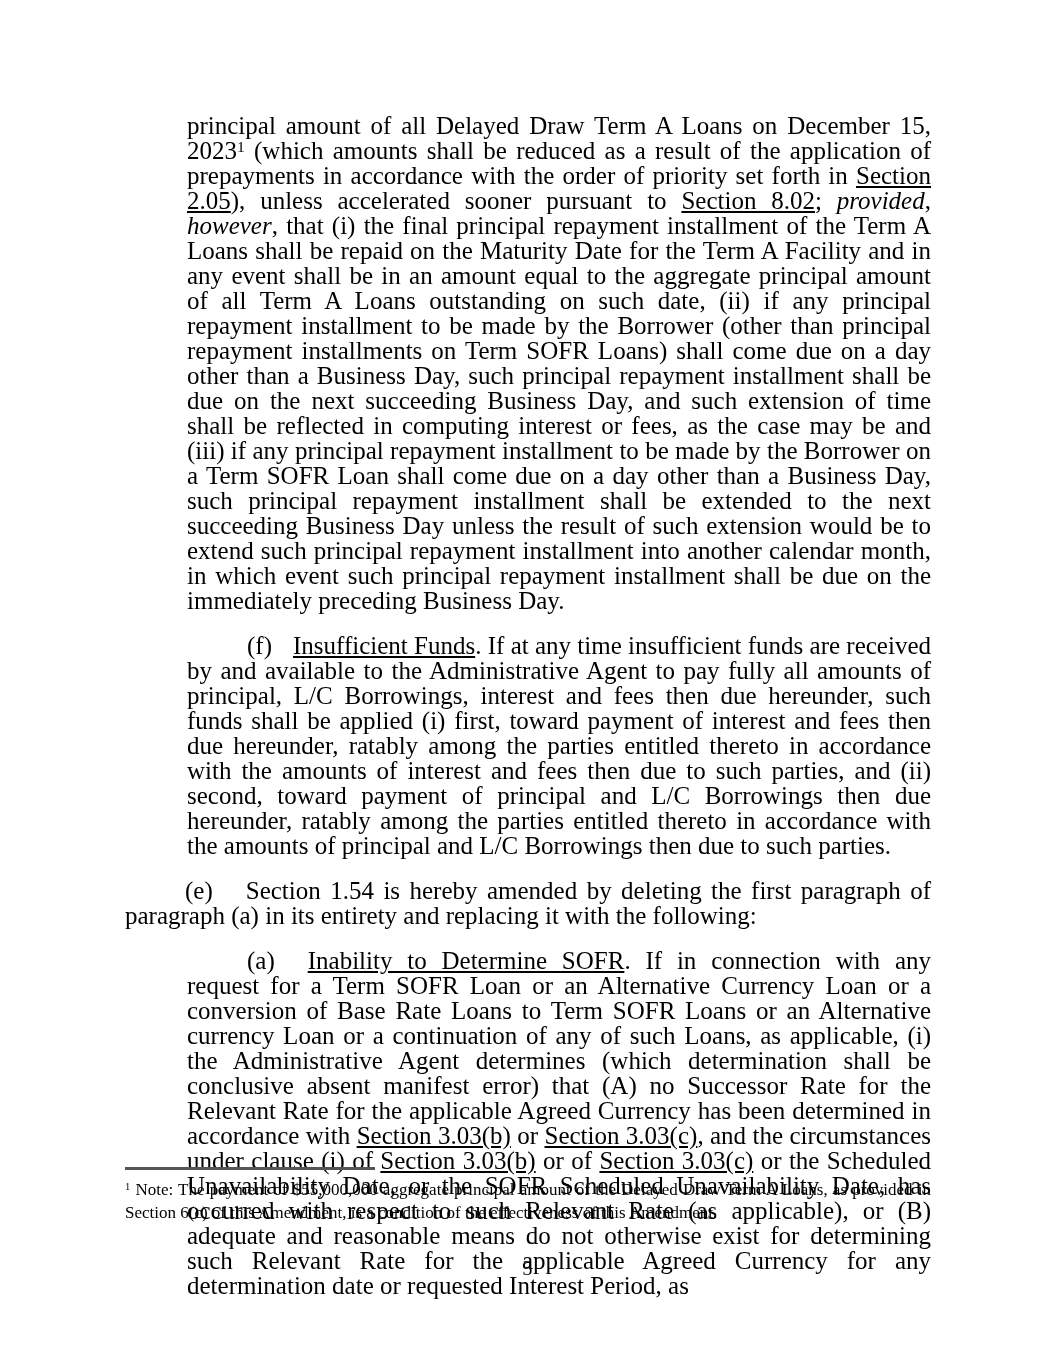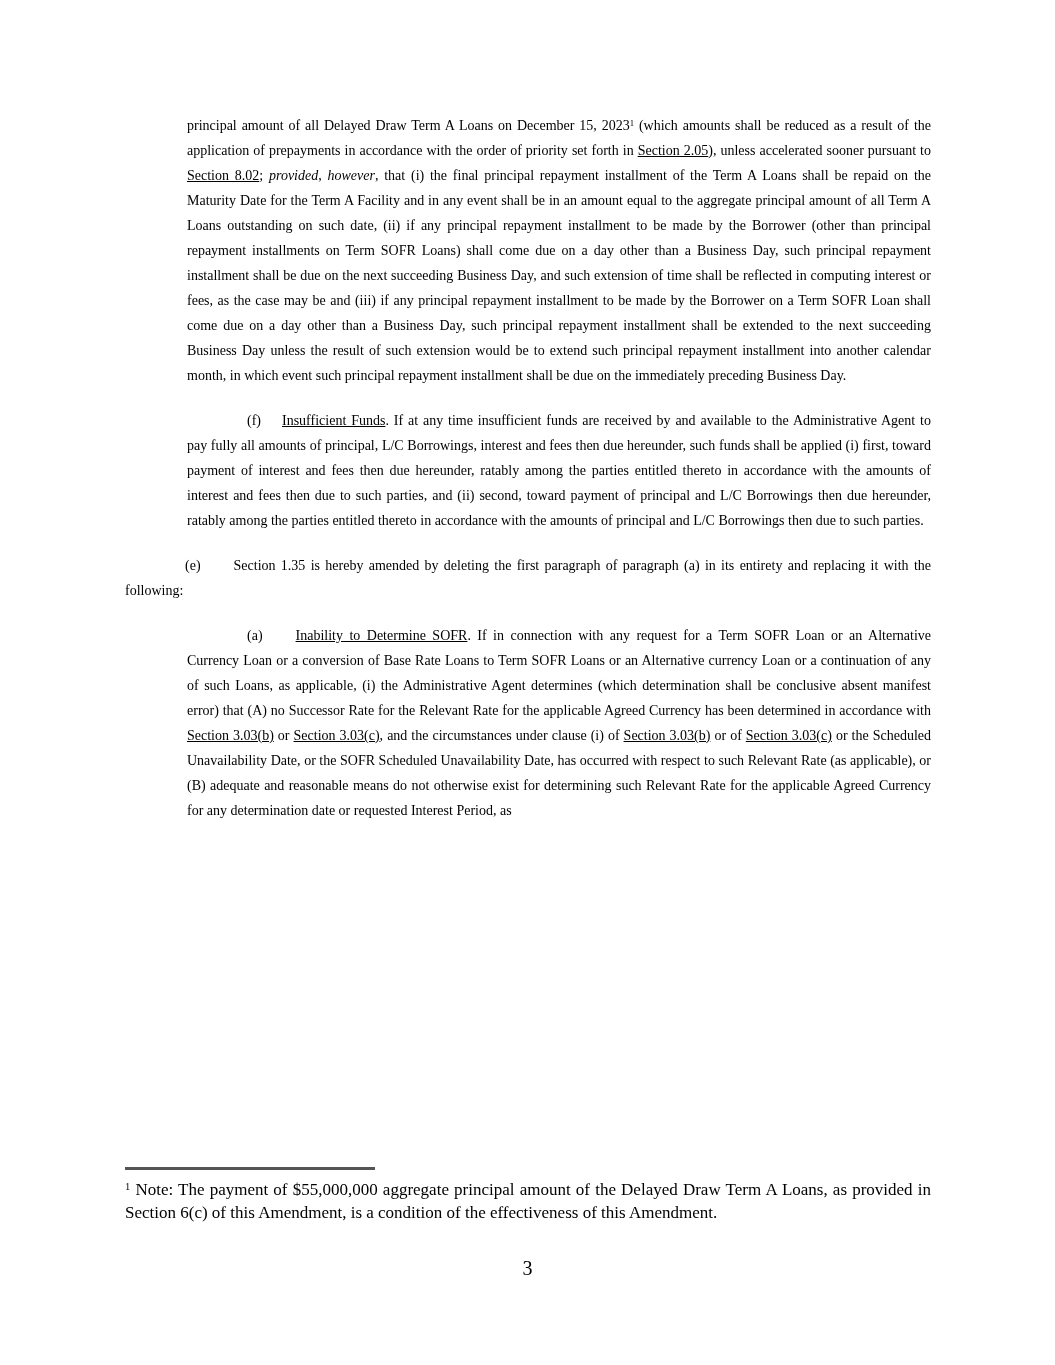--- a/index.html
+++ b/index.html
@@ -14,21 +14,21 @@
     overflow: hidden;
   }
   .content {
     position: absolute;
     top: 113px;
     left: 125px;
     width: 806px;
   }
   .para {
     margin: 0 0 20px 0;
-    font-size: 14px;
+    font-size: 25px;
     line-height: 25px;
     text-align: justify;
   }
   .quote { margin-left: 62px; }
   .fl-indent { text-indent: 60px; }
   .tab { display: inline-block; width: 33px; }
   .tab-sm { display: inline-block; width: 21px; }
   .u { text-decoration: underline; }
   .i { font-style: italic; }
   .sup {
@@ -68,21 +68,21 @@
 <body>
 
 <div class="page">
 
   <div class="content">
     <p class="para quote"><span>principal amount of all Delayed Draw Term A Loans on December 15, 2023</span><span class="sup">1</span><span> (which amounts shall be reduced as a result of the application of prepayments in accordance with the order of priority set forth in </span><span class="u">Section 2.05</span><span>), unless accelerated sooner pursuant to </span><span class="u">Section 8.02</span><span>; </span><span class="i">provided</span><span>, </span><span class="i">however</span><span>, that (i) the final principal repayment installment of the Term A Loans shall be repaid on the Maturity Date for the Term A Facility and in any event shall be in an amount equal to the aggregate principal amount of all Term A Loans outstanding on such date, (ii) if any principal repayment installment to be made by the Borrower (other than principal repayment installments on Term SOFR Loans) shall come due on a day other than a Business Day, such principal repayment installment shall be due on the next succeeding Business Day, and such extension of time shall be reflected in computing interest or fees, as the case may be and (iii) if any principal repayment installment to be made by the Borrower on a Term SOFR Loan shall come due on a day other than a Business Day, such principal repayment installment shall be extended to the next succeeding Business Day unless the result of such extension would be to extend such principal repayment installment into another calendar month, in which event such principal repayment installment shall be due on the immediately preceding Business Day.</span></p>
 
 
     <p class="para quote fl-indent"><span>(f)</span><span class="tab-sm"></span><span class="u">Insufficient Funds</span><span>. If at any time insufficient funds are received by and available to the Administrative Agent to pay fully all amounts of principal, L/C Borrowings, interest and fees then due hereunder, such funds shall be applied (i) first, toward payment of interest and fees then due hereunder, ratably among the parties entitled thereto in accordance with the amounts of interest and fees then due to such parties, and (ii) second, toward payment of principal and L/C Borrowings then due hereunder, ratably among the parties entitled thereto in accordance with the amounts of principal and L/C Borrowings then due to such parties.</span></p>
 
-    <p class="para fl-indent"><span>(e)</span><span class="tab"></span><span>Section 1.35 is hereby amended by deleting the first paragraph of paragraph (a) in its entirety and replacing it with the following:</span></p>
+    <p class="para fl-indent"><span>(e)</span><span class="tab"></span><span>Section 1.54 is hereby amended by deleting the first paragraph of paragraph (a) in its entirety and replacing it with the following:</span></p>
 
     <p class="para quote fl-indent"><span>(a)</span><span class="tab"></span><span class="u">Inability to Determine SOFR</span><span>. If in connection with any request for a Term SOFR Loan or an Alternative Currency Loan or a conversion of Base Rate Loans to Term SOFR Loans or an Alternative currency Loan or a continuation of any of such Loans, as applicable, (i) the Administrative Agent determines (which determination shall be conclusive absent manifest error) that (A) no Successor Rate for the Relevant Rate for the applicable Agreed Currency has been determined in accordance with </span><span class="u">Section 3.03(b)</span><span> or </span><span class="u">Section 3.03(c)</span><span>, and the circumstances under clause (i) of </span><span class="u">Section 3.03(b)</span><span> or of </span><span class="u">Section 3.03(c)</span><span> or the Scheduled Unavailability Date, or the SOFR Scheduled Unavailability Date, has occurred with respect to such Relevant Rate (as applicable), or (B) adequate and reasonable means do not otherwise exist for determining such Relevant Rate for the applicable Agreed Currency for any determination date or requested Interest Period, as</span></p>
   </div>
 
   <div class="footnote-area">
     <div class="fn-rule"></div>
     <p class="footnote"><span class="sup">1</span><span> Note: The payment of $55,000,000 aggregate principal amount of the Delayed Draw Term A Loans, as provided in Section 6(c) of this Amendment, is a condition of the effectiveness of this Amendment.</span></p>
   </div>
 
   <div class="page-number">3</div>

